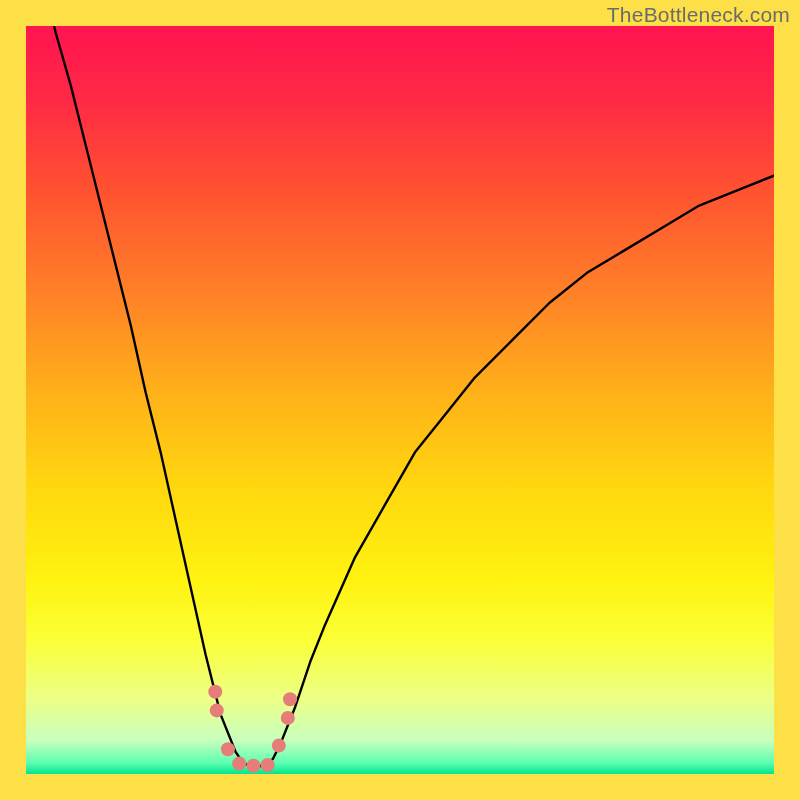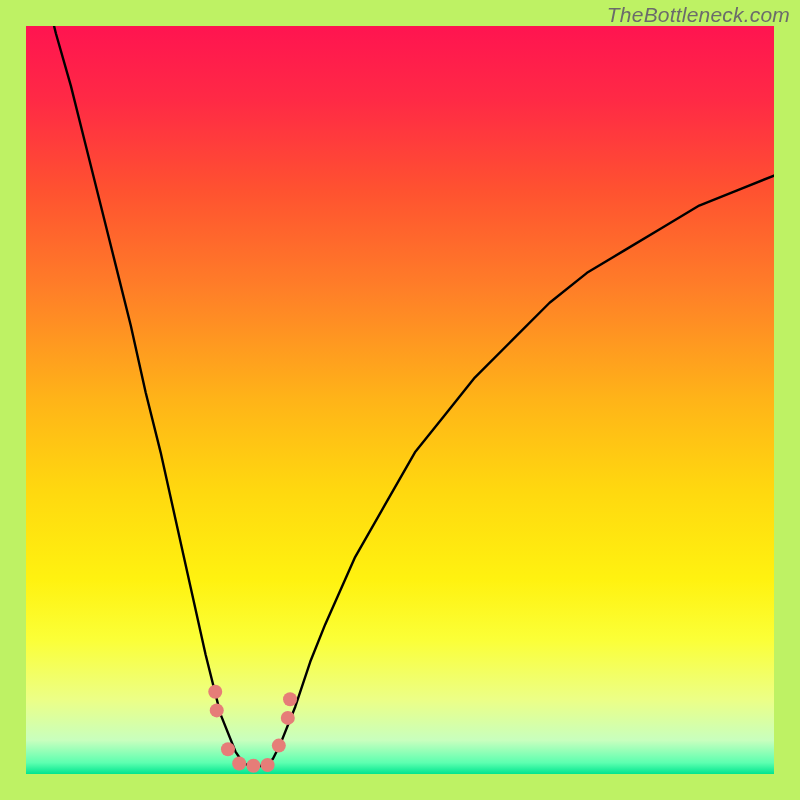--- a/index.html
+++ b/index.html
@@ -10,22 +10,21 @@
     background: #000;
     overflow: hidden;
     font-family: Arial, sans-serif;
   }
   .frame {
     position: absolute;
     left: 0;
     top: 0;
     width: 800px;
     height: 800px;
-    background: #bef264;
-    font-style: italic;
+    background: #fde047;
   }
   .plot {
     position: absolute;
     left: 26px;
     top: 26px;
     width: 748px;
     height: 748px;
     overflow: hidden;
   }
   .gradient {

